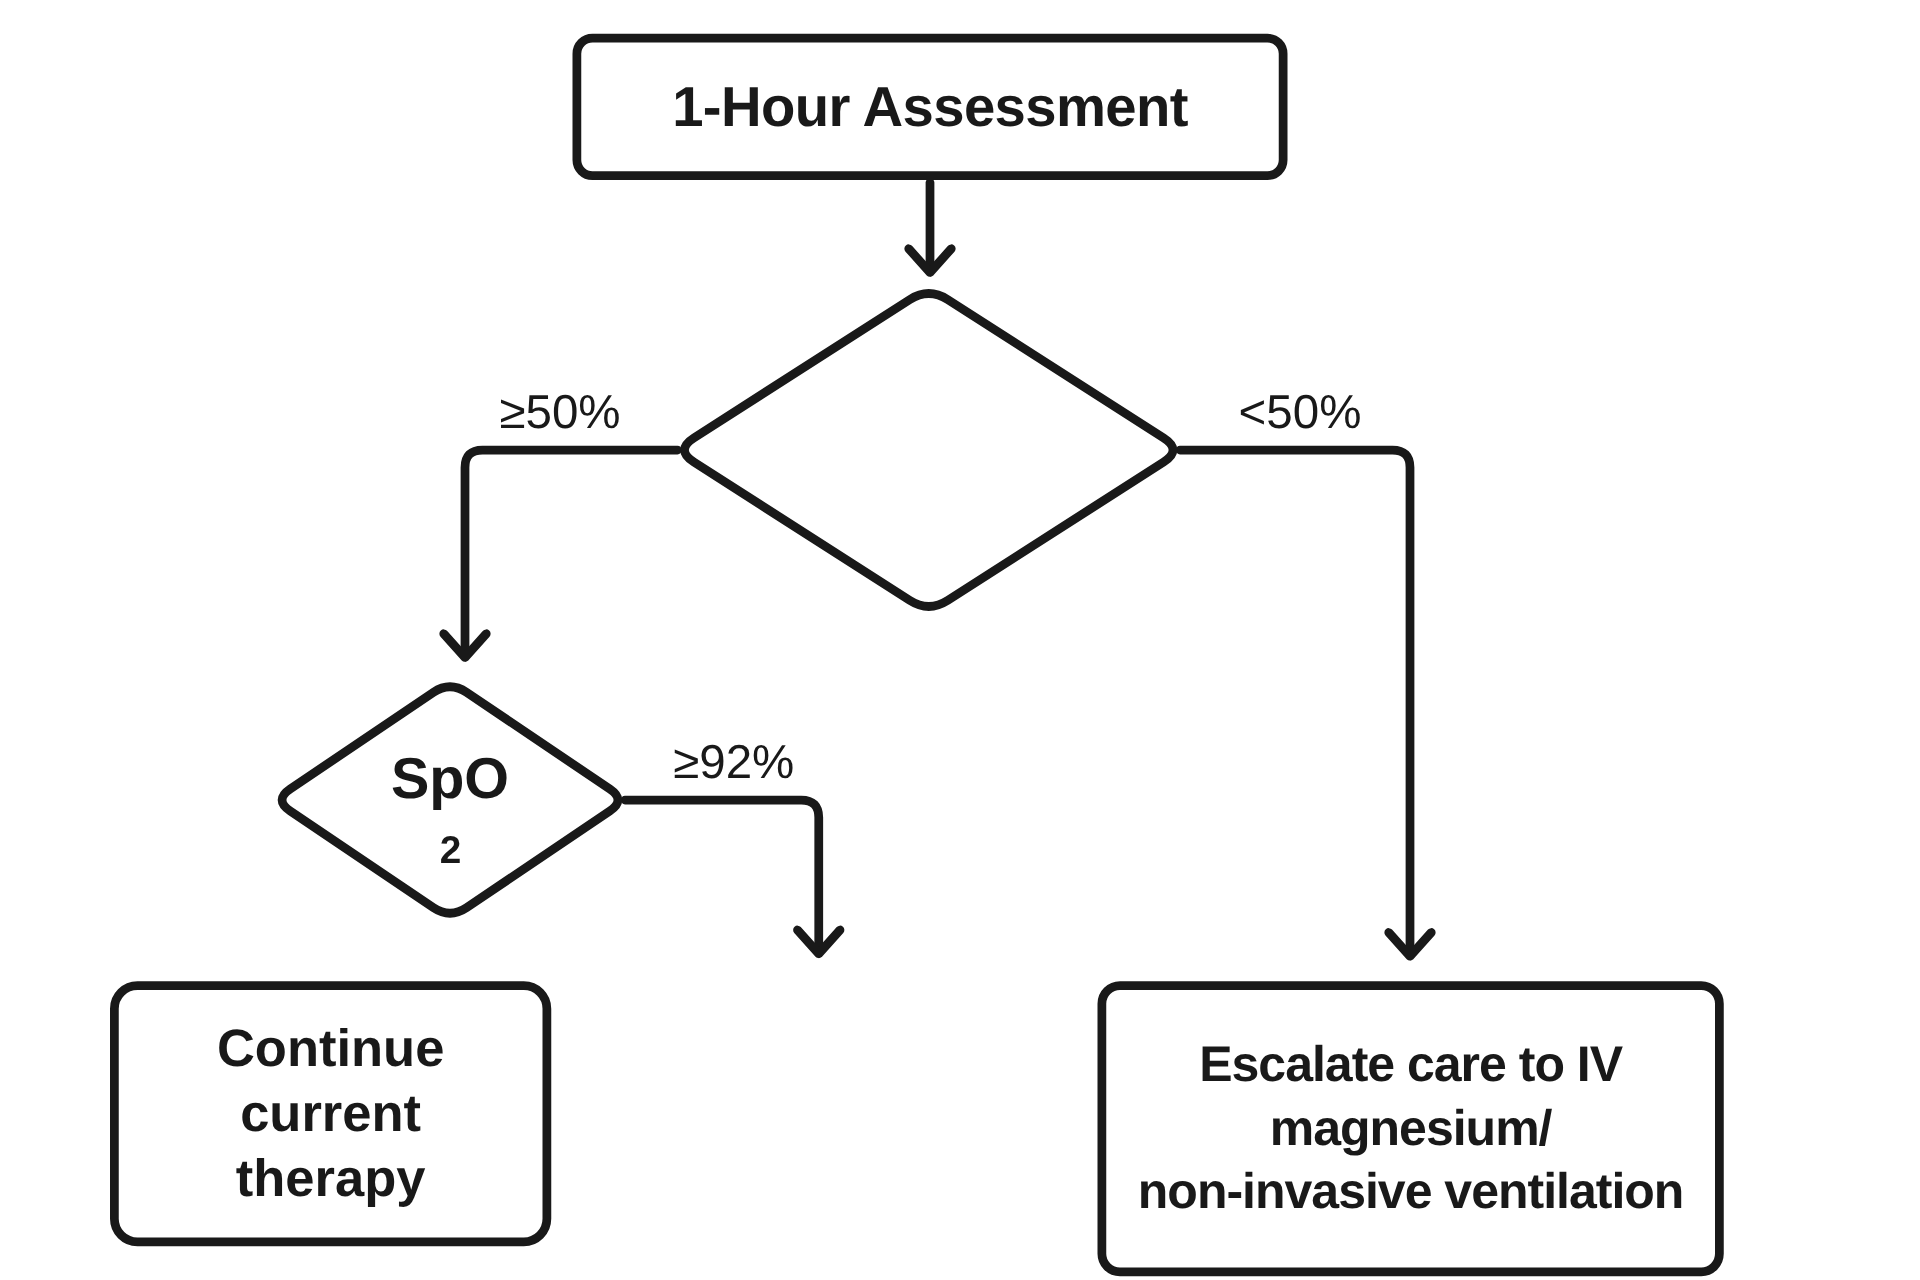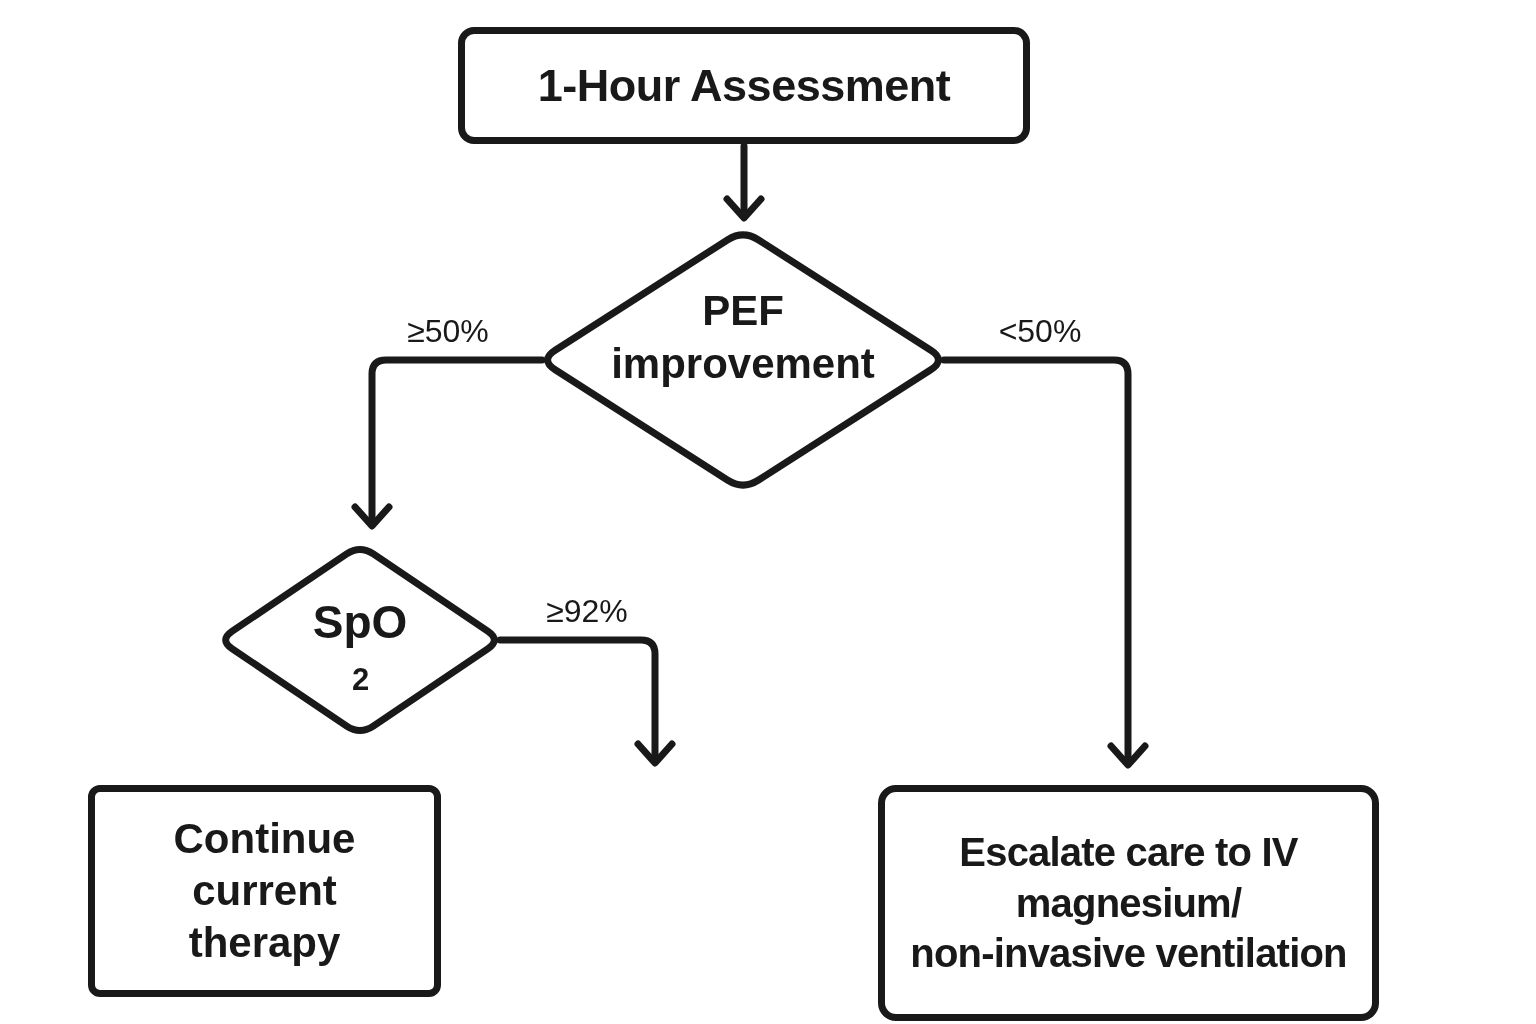--- a/index.html
+++ b/index.html
@@ -51,21 +51,21 @@
   }
   .node-box .line { display: block; }
   .box-assessment {
     left: 458px; top: 27px; width: 572px; height: 117px;
     border-radius: 16px;
     font-size: 45px;
     letter-spacing: -0.5px;
   }
   .box-continue {
     left: 88px; top: 785px; width: 353px; height: 212px;
-    border-radius: 12px;
+    border-radius: 22px;
     font-size: 42px;
     line-height: 1.24;
   }
   .box-escalate-therapy {
     left: 486px; top: 785px; width: 333px; height: 209px;
     border-radius: 18px;
     font-size: 42px;
     line-height: 1.24;
   }
   .box-escalate-care {
@@ -101,21 +101,21 @@
   .spo2-label .sub {
     font-size: 31px;
     position: relative;
     top: 0.42em;
     margin-left: 1px;
   }
   .edge-label {
     position: absolute;
     transform: translate(-50%, -50%);
     white-space: nowrap;
-    font-size: 32px;
+    font-size: 38px;
     font-weight: 500;
     color: #191919;
   }
   .label-pef-left  { left: 448px; top: 331px; }
   .label-pef-right { left: 1040px; top: 331px; }
   .label-spo2-right { left: 587px; top: 611px; }
 </style>
 </head>
 <body>
 
@@ -137,24 +137,20 @@
 
     <path class="diamond" d="M 758.2 239.7 L 930.8 350.3 Q 946 360 930.8 369.7 L 758.2 480.3 Q 743 490 727.8 480.3 L 555.2 369.7 Q 540 360 555.2 350.3 L 727.8 239.7 Q 743 230 758.2 239.7 Z"></path>
 
     <path class="diamond" d="M 373.3 553.9 L 487.7 631.1 Q 501 640 487.7 648.9 L 373.3 726.1 Q 360 735 346.7 726.1 L 232.3 648.9 Q 219 640 232.3 631.1 L 346.7 553.9 Q 360 545 373.3 553.9 Z"></path>
   </svg>
 
   <div class="node-box box-assessment">
     <span class="line">1-Hour Assessment</span>
   </div>
 
-  <div class="diamond-label pef-label">
-    <span class="line">PEF</span>
-    <span class="line">improvement</span>
-  </div>
 
   <div class="diamond-label spo2-label">
     <span>SpO</span>
     <span class="sub">2</span>
   </div>
 
   <div class="edge-label label-pef-left">≥50%</div>
   <div class="edge-label label-pef-right">&lt;50%</div>
   <div class="edge-label label-spo2-right">≥92%</div>
 

